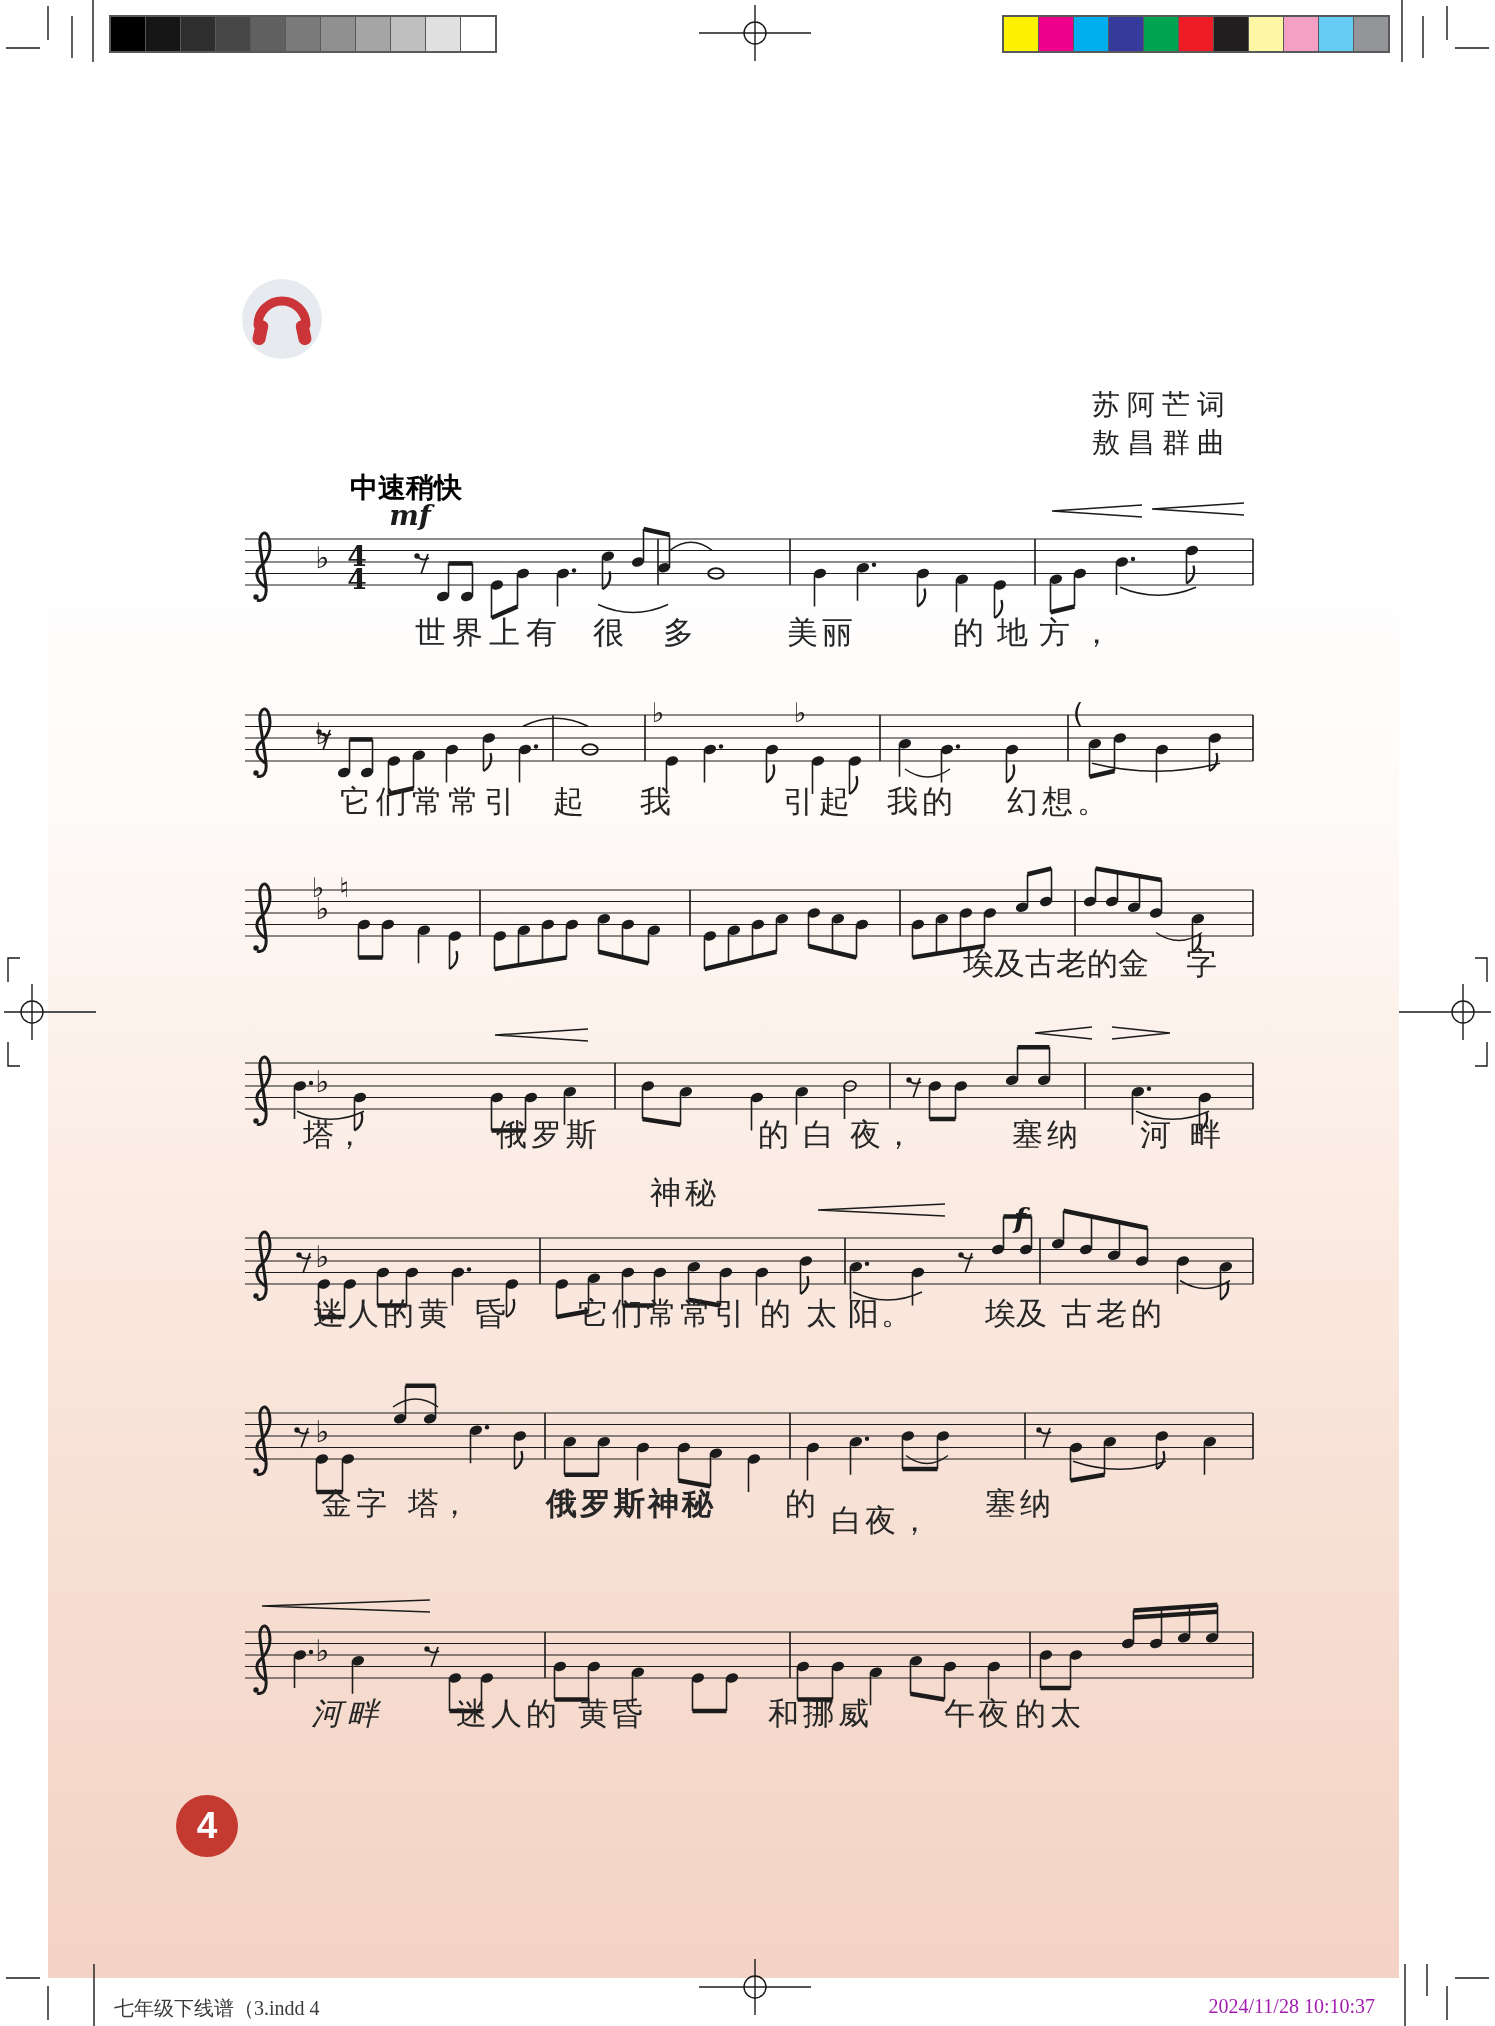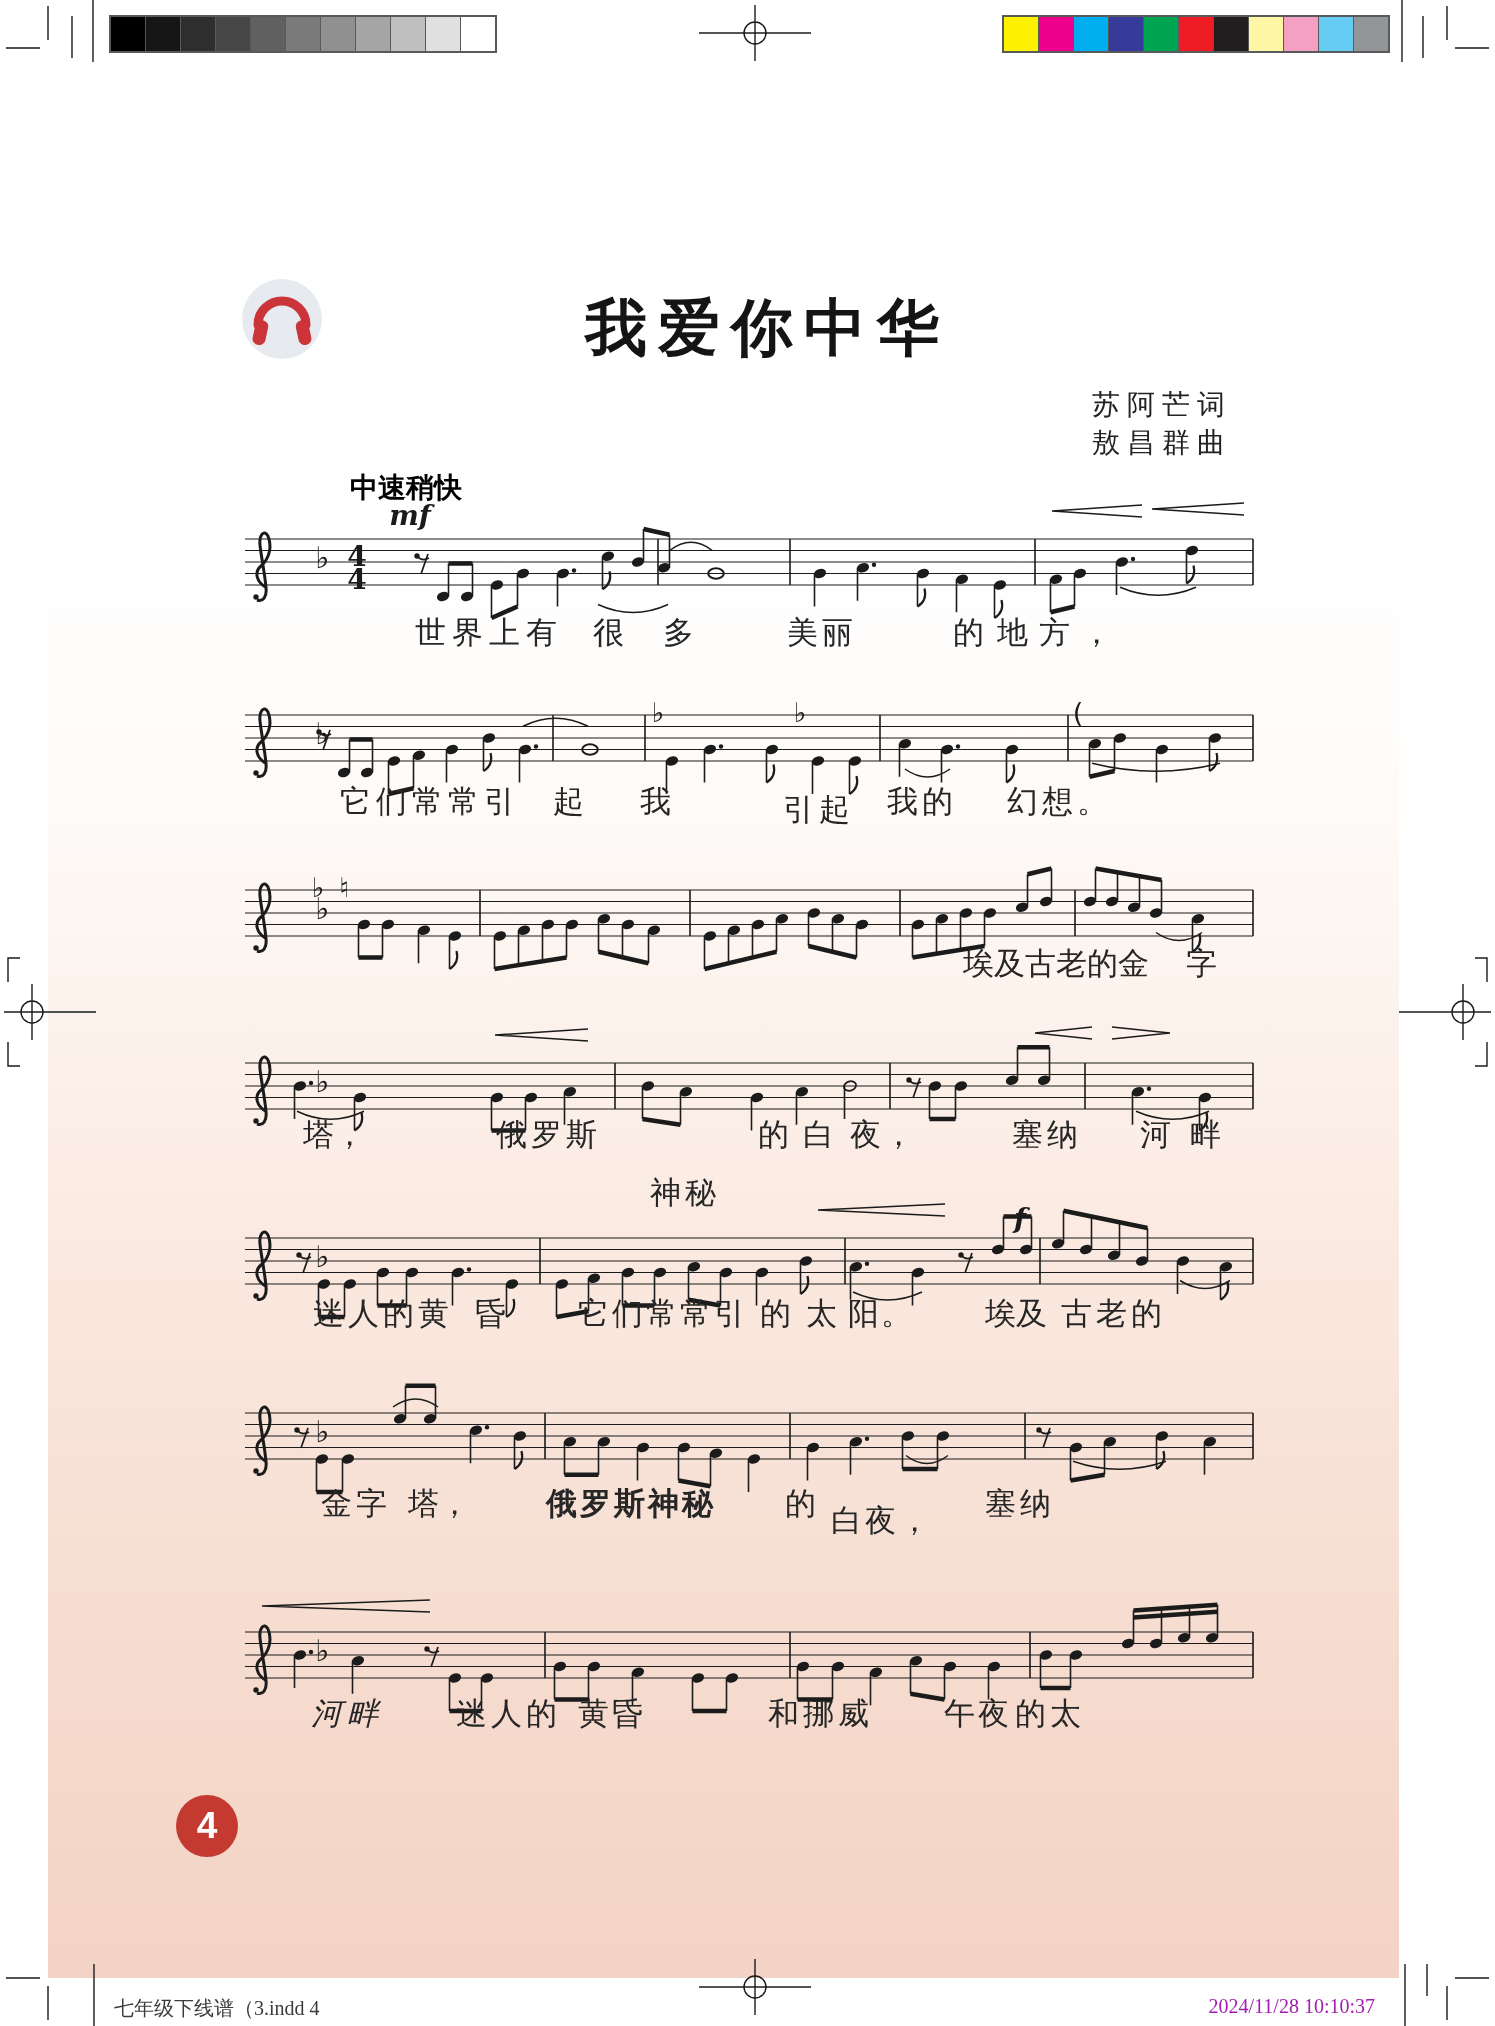--- a/index.html
+++ b/index.html
@@ -107,21 +107,20 @@
   </svg>
 
   <div class="hp-badge">
     <svg width="80" height="80" viewBox="0 0 80 80">
       <path d="M16,46 A24,24 0 0 1 64,46" stroke="#cb3438" stroke-width="9" fill="none" stroke-linecap="round"></path>
       <rect x="12" y="41" width="13" height="25" rx="6" fill="#cb3438" transform="rotate(12 18 53)"></rect>
       <rect x="55" y="41" width="13" height="25" rx="6" fill="#cb3438" transform="rotate(-12 62 53)"></rect>
     </svg>
   </div>
 
-  <h1 class="page-title">我爱你中华</h1>
 
   <div class="credits">
     <div>苏阿芒词</div>
     <div>敖昌群曲</div>
   </div>
 
   <div class="tempo">中速稍快</div>
 
   <div id="score">
       <svg viewBox="230 464 1040 170" style="position: absolute; left: 230px; top: 464px; width: 1040px; height: 170px; overflow: visible;">
@@ -271,21 +270,21 @@
         <line x1="1089.5" y1="743.75" x2="1089.5" y2="776.75" stroke="#1b1b1b" stroke-width="1.6"></line>
         <line x1="1114.5" y1="738" x2="1114.5" y2="771" stroke="#1b1b1b" stroke-width="1.6"></line>
         <line x1="1089.5" y1="776.75" x2="1114.5" y2="771" stroke="#1b1b1b" stroke-width="4.5"></line>
         <path d="M523,726.25 Q555.5,710.25 588,726.25" stroke="#1b1b1b" stroke-width="1.5" fill="none"></path>
         <path d="M905,769 Q927.5,785 950,769" stroke="#1b1b1b" stroke-width="1.5" fill="none"></path>
         <path d="M1092,763.25 Q1156,779.25 1220,763.25" stroke="#1b1b1b" stroke-width="1.5" fill="none"></path>
       </svg>
       <span class="lyric" style="left: 340px; top: 781px; letter-spacing: 5px;">它们常常引</span>
       <span class="lyric" style="left: 553px; top: 781px; letter-spacing: 5px;">起</span>
       <span class="lyric" style="left: 640px; top: 781px; letter-spacing: 5px;">我</span>
-      <span class="lyric" style="left: 783px; top: 781px; letter-spacing: 5px; margin-top: 8px;">引起</span>
+      <span class="lyric" style="left: 783px; top: 781px; letter-spacing: 5px;">引起</span>
       <span class="lyric" style="left: 887px; top: 781px; letter-spacing: 4px;">我的</span>
       <span class="lyric" style="left: 1007px; top: 781px; letter-spacing: 4px;">幻想。</span>
       <svg viewBox="230 815 1040 170" style="position: absolute; left: 230px; top: 815px; width: 1040px; height: 170px; overflow: visible;">
         <line x1="245" x2="1253" y1="890" y2="890" stroke="#1b1b1b" stroke-width="1.2"></line>
         <line x1="245" x2="1253" y1="901.5" y2="901.5" stroke="#1b1b1b" stroke-width="1.2"></line>
         <line x1="245" x2="1253" y1="913" y2="913" stroke="#1b1b1b" stroke-width="1.2"></line>
         <line x1="245" x2="1253" y1="924.5" y2="924.5" stroke="#1b1b1b" stroke-width="1.2"></line>
         <line x1="245" x2="1253" y1="936" y2="936" stroke="#1b1b1b" stroke-width="1.2"></line>
         <line x1="480" x2="480" y1="890" y2="936" stroke="#1b1b1b" stroke-width="1.6"></line>
         <line x1="690" x2="690" y1="890" y2="936" stroke="#1b1b1b" stroke-width="1.6"></line>

